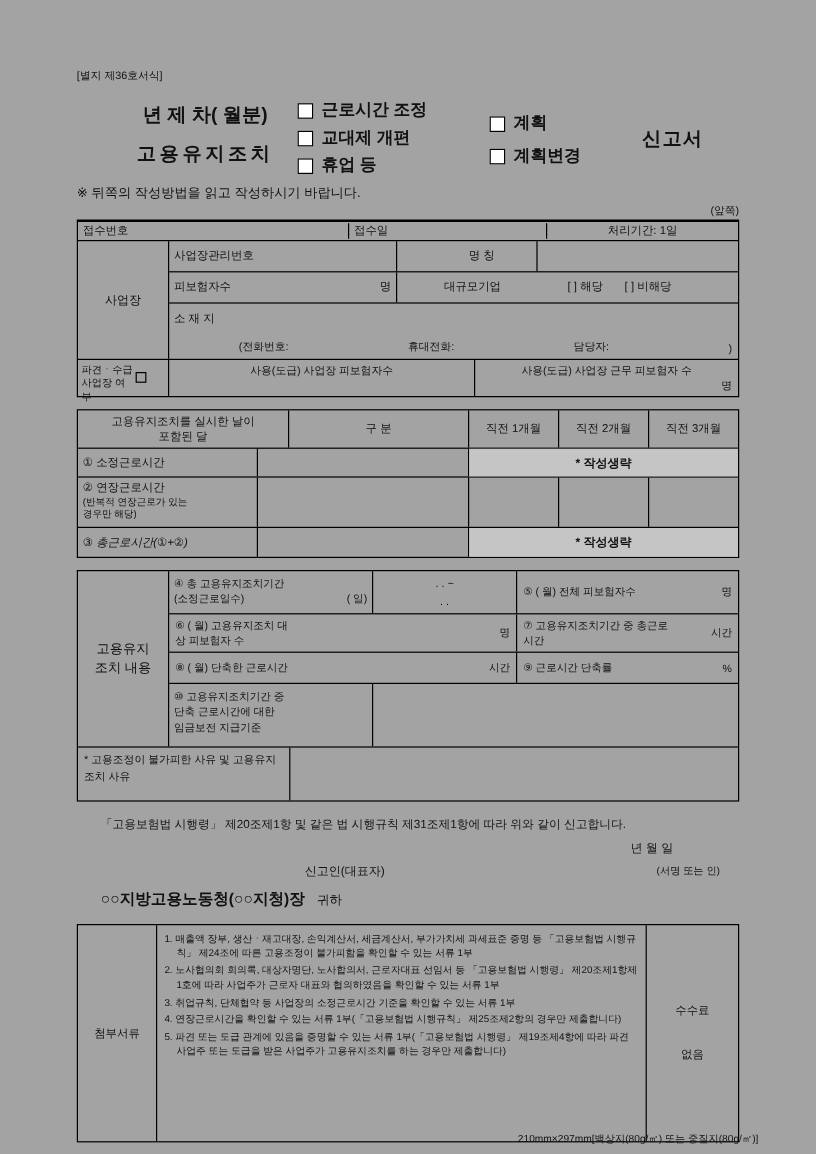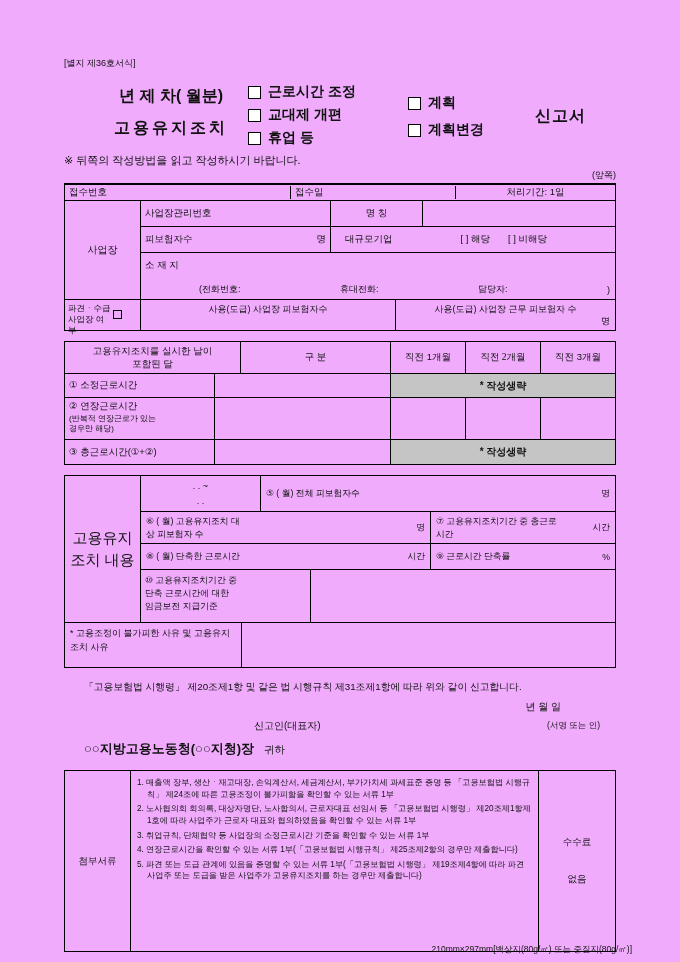--- a/index.html
+++ b/index.html
@@ -1,18 +1,18 @@
 <!DOCTYPE html>
 <html><head>
 <meta charset="utf-8">
 <style>
   * { margin:0; padding:0; box-sizing:border-box; }
   html,body { background:#ffffff; }
   .page {
-    position:relative; width:680px; height:962px; background:#f0abfc;
+    position:relative; width:680px; height:962px; background:#a3a3a3;
     font-family:"Liberation Sans","DejaVu Sans",sans-serif; color:#111;
     overflow:hidden;
   }
   .pre { white-space:pre-line; }
   .bb { border-bottom:1px solid #000; }
   .br { border-right:1px solid #000; }
 
   .form-code { position:absolute; left:64px; top:57px; font-size:9px; }
 
   
@@ -42,21 +42,21 @@
   
   .receipt-row { height:16px; font-size:9.5px; align-items:center; }
   .receipt-row .c1 { width:226px; padding-left:4px; }
   .receipt-row .c2 { width:165px; padding-left:4px; }
   .receipt-row .c3 { flex:1; text-align:center; }
 
   
   .wp { display:flex; }
   .wp-label { width:76px; display:flex; align-items:center; justify-content:center; font-size:10px; }
   .wp-body { flex:1; display:flex; flex-direction:column; }
-  .wp-r { display:flex; font-size:9.5px; }
+  .wp-r { display:flex; font-size:9.5px;gap:25px; }
   .wp-r2 { height:26px; }
   .wp-r2 .a { width:190px; display:flex; align-items:center; padding-left:4px; }
   .wp-r2 .b { width:92px; display:flex; align-items:center; justify-content:center; }
   .wp-r2 .c { flex:1; }
   .wp-r3 { height:26px; }
   .wp-r3 .a { width:190px; display:flex; align-items:center; justify-content:space-between; padding:0 4px; }
   .wp-r3 .b { flex:1; display:flex; align-items:center; }
   .wp-r3 .b .lbl { margin-left:14px; }
   .wp-r3 .b .opts { margin:0 auto; display:flex; gap:18px; }
   .wp-r4 { height:27px; padding:6px 0 0 4px; }
@@ -66,34 +66,34 @@
   .disp { height:30px; font-size:9px; }
   .disp .d1 { width:76px; padding:3px 18px 2px 3px; display:flex; gap:2px; font-size:8.5px; line-height:1.3; }
   .disp .d1 .cb-s { width:9px; height:9px; border:1px solid #000; flex:none; margin-top:7px; }
   .disp .d2 { width:255px; text-align:center; padding-top:3px; }
   .disp .d3 { flex:1; text-align:center; padding-top:3px; }
   .disp .d3 .unit { position:absolute; right:5px; bottom:2px; }
 
   
   .hours-head { height:32px; font-size:9.5px; text-align:center; }
   .hours-head .cell { display:flex; align-items:center; justify-content:center; }
-  .hc1 { width:150px; } .hc2 { width:176px; } .hc3 { width:75px; } .hc4 { width:75px;font-family:Liberation Serif, serif; } .hc5 { flex:1; }
+  .hc1 { width:150px; } .hc2 { width:176px; } .hc3 { width:75px; } .hc4 { width:75px; } .hc5 { flex:1; }
   .hours-r { font-size:9.5px; }
   .hours-r .lab { width:150px; padding:2px 0 0 4px; }
   .hours-r .lab .sm { font-size:8px; line-height:1.25; margin-top:1px; }
   .hours-r .val { width:176px; }
   .hours-r .skip { flex:1; background:#c5c5c5; display:flex; align-items:center; justify-content:center; font-weight:bold; font-size:10px; }
   .hours-r1 { height:24px; } .hours-r1 .lab { display:flex; align-items:center; padding-top:0; }
   .hours-r2 { height:42px; }
   .hours-r2 .e3 { width:75px; } .hours-r2 .e4 { width:75px; } .hours-r2 .e5 { flex:1; }
-  .hours-r3 { height:24px; } .hours-r3 .lab { display:flex; align-items:center; padding-top:0; }
+  .hours-r3 { height:24px; } .hours-r3 .lab { display:flex; align-items:center; padding-top:0;font-style:italic; }
 
   
   .meas { display:flex; }
-  .meas-label { width:76px; display:flex; align-items:center; justify-content:center; text-align:center; font-size:15px; line-height:1.5; }
+  .meas-label { width:76px; display:flex; align-items:center; justify-content:center; text-align:center; font-size:11px; line-height:1.5; }
   .meas-body { flex:1; display:flex; flex-direction:column; }
   .m-r { display:flex; font-size:8.8px; }
   .m-r4 { height:36px; }
   .m-r4 .a { width:170px; padding:4px 4px 0 4px; line-height:1.5; }
   .m-r4 .a .l2 { display:flex; justify-content:space-between; }
   .m-r4 .b { width:120px; display:flex; align-items:center; justify-content:center; text-align:center; line-height:1.6; font-size:9px; }
   .m-r4 .c { flex:1; display:flex; align-items:center; justify-content:space-between; padding:0 5px; }
   .m-r6 { height:32px; }
   .m-r6 .ab { width:290px; display:flex; align-items:center; justify-content:space-between; padding:0 5px; line-height:1.4;gap:37px; }
   .m-r6 .c { flex:1; display:flex; align-items:center; justify-content:space-between; padding:0 5px; line-height:1.4; }
@@ -261,20 +261,27 @@
     </div>
 
     <div class="gap"></div>
 
     <div class="block">
       <div class="meas bb">
         <div class="meas-label br pre">고용유지
 조치 내용</div>
         <div class="meas-body">
           <div class="m-r m-r4 bb">
+            <div class="cell a br">
+              <div>④ 총 고용유지조치기간</div>
+              <div class="l2">
+                <span>(소정근로일수)</span>
+                <span>(        일)</span>
+              </div>
+            </div>
             <div class="cell b br pre">.        .        ~
 .        .</div>
             <div class="cell c">
               <span>⑤ (  월) 전체 피보험자수</span>
               <span>명</span>
             </div>
           </div>
           <div class="m-r m-r6 bb">
             <div class="cell ab br">
               <span class="pre">⑥ (  월) 고용유지조치 대

